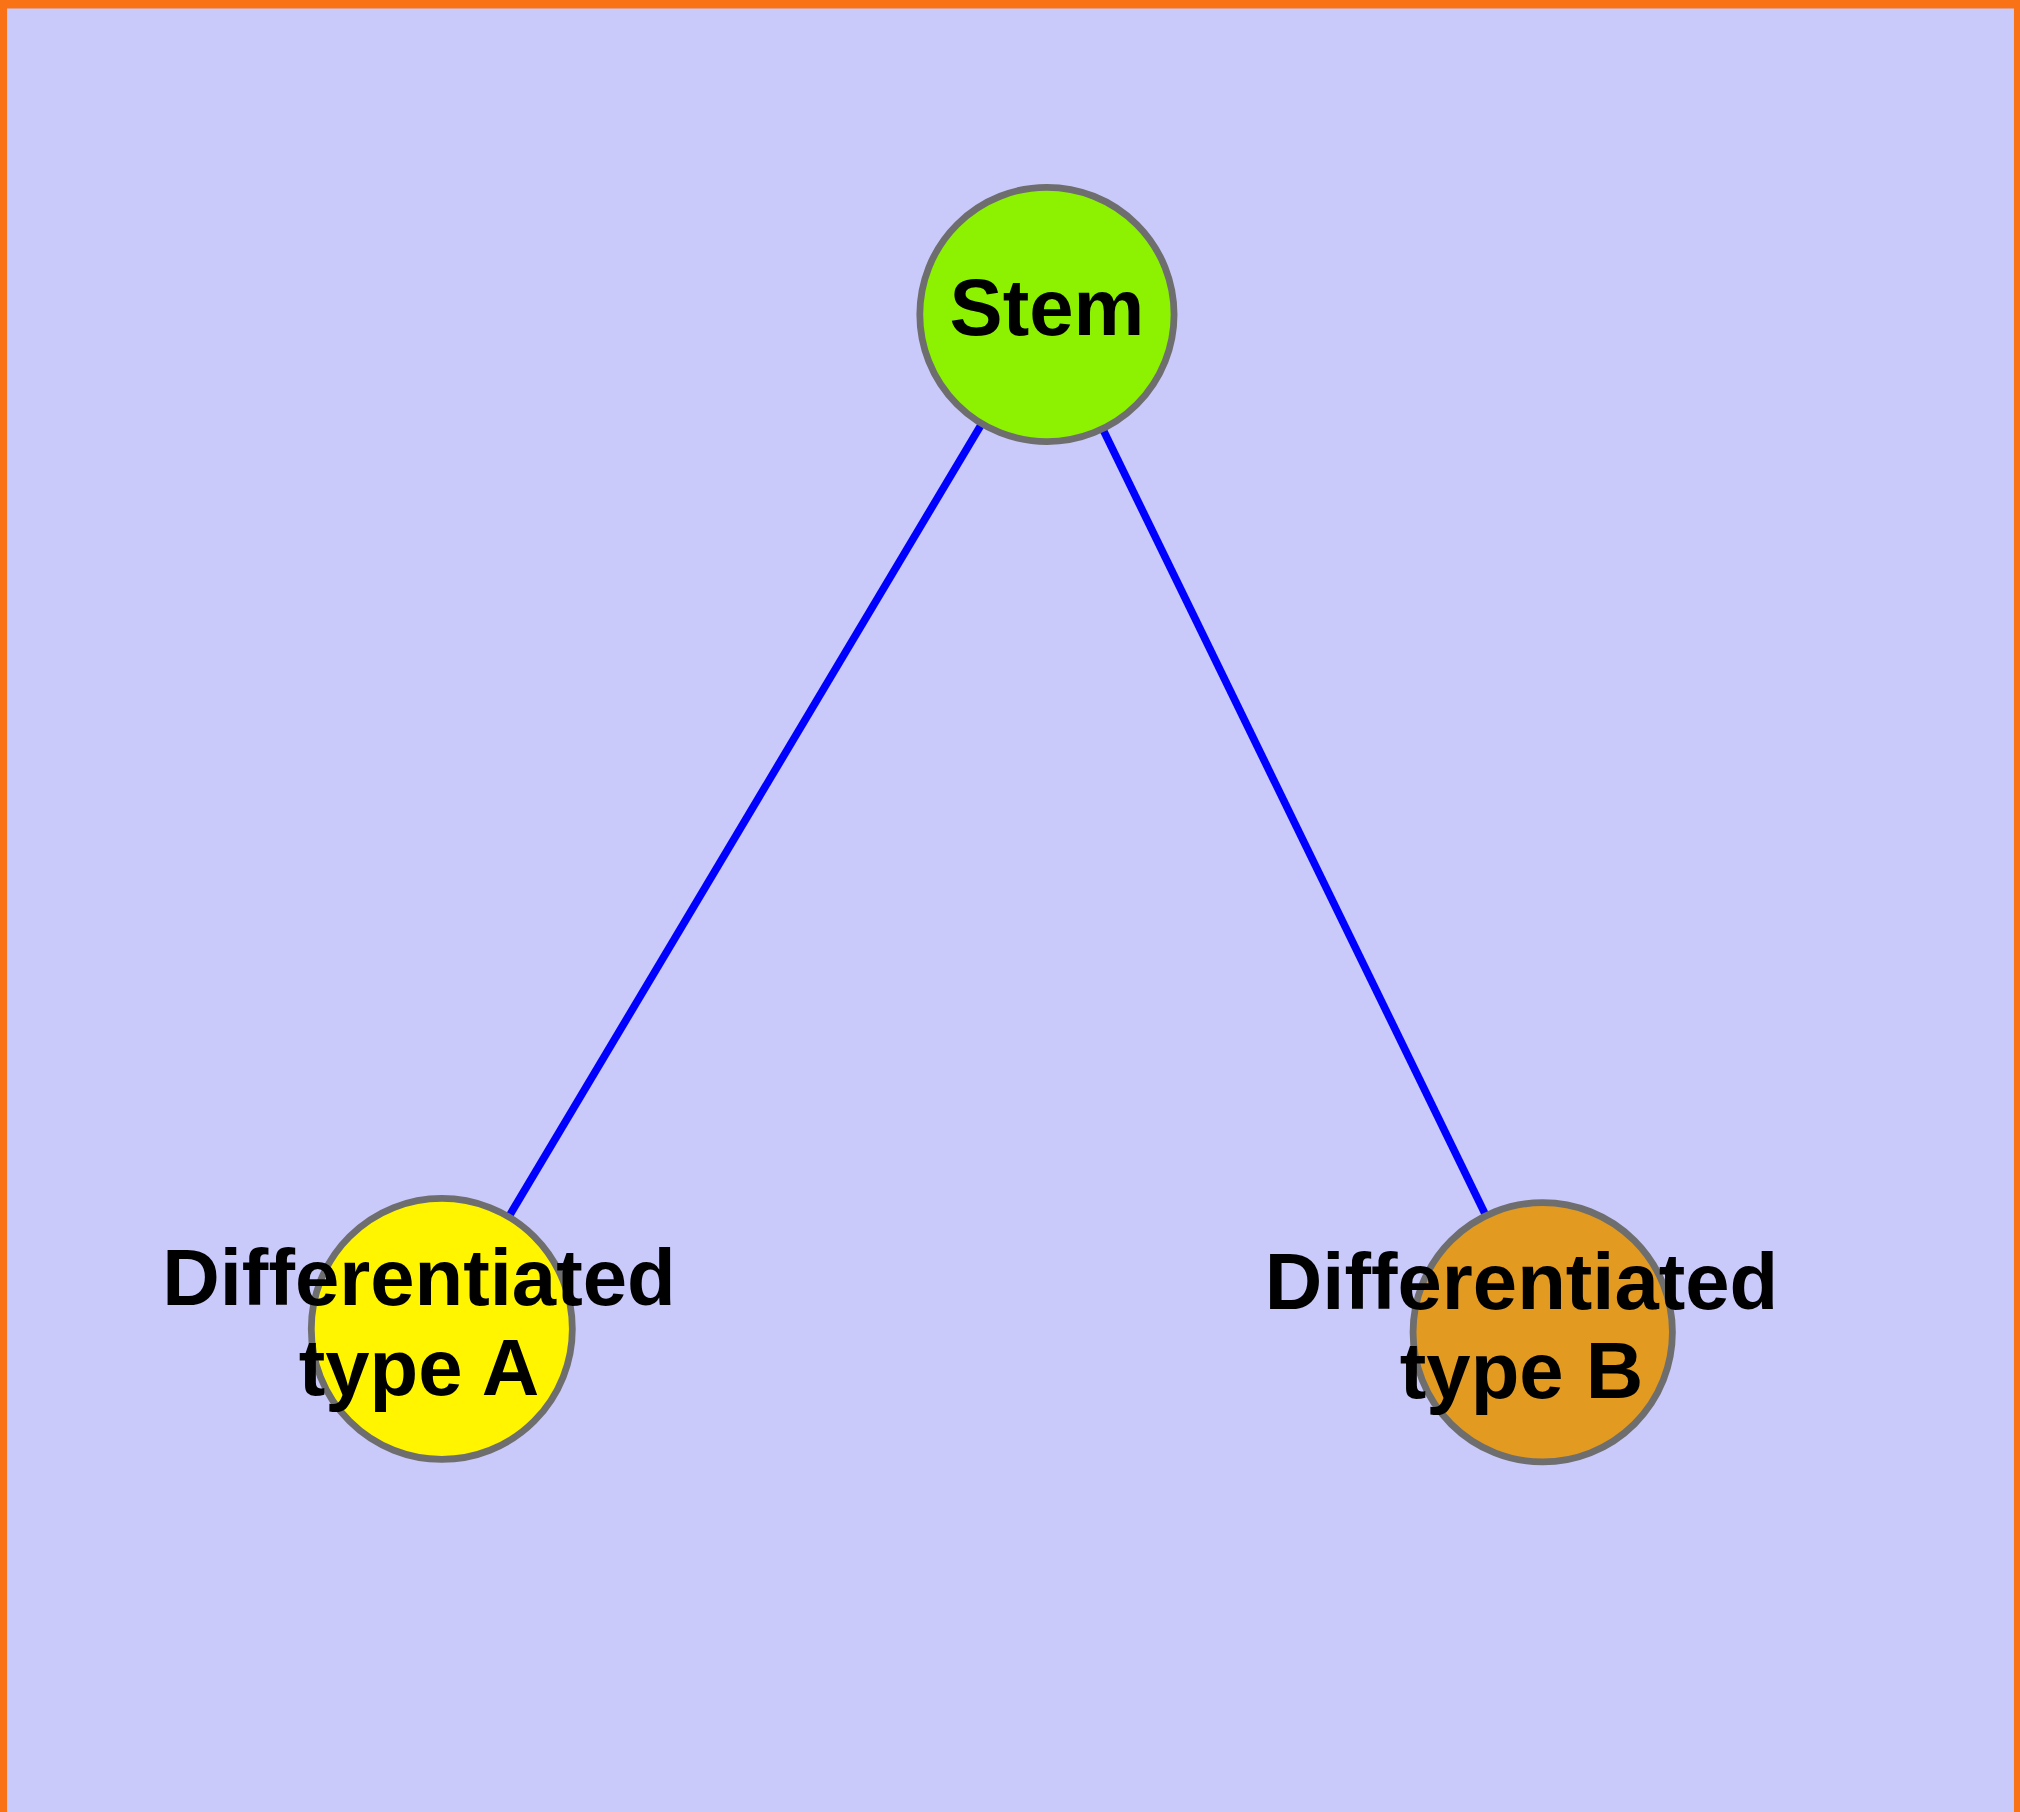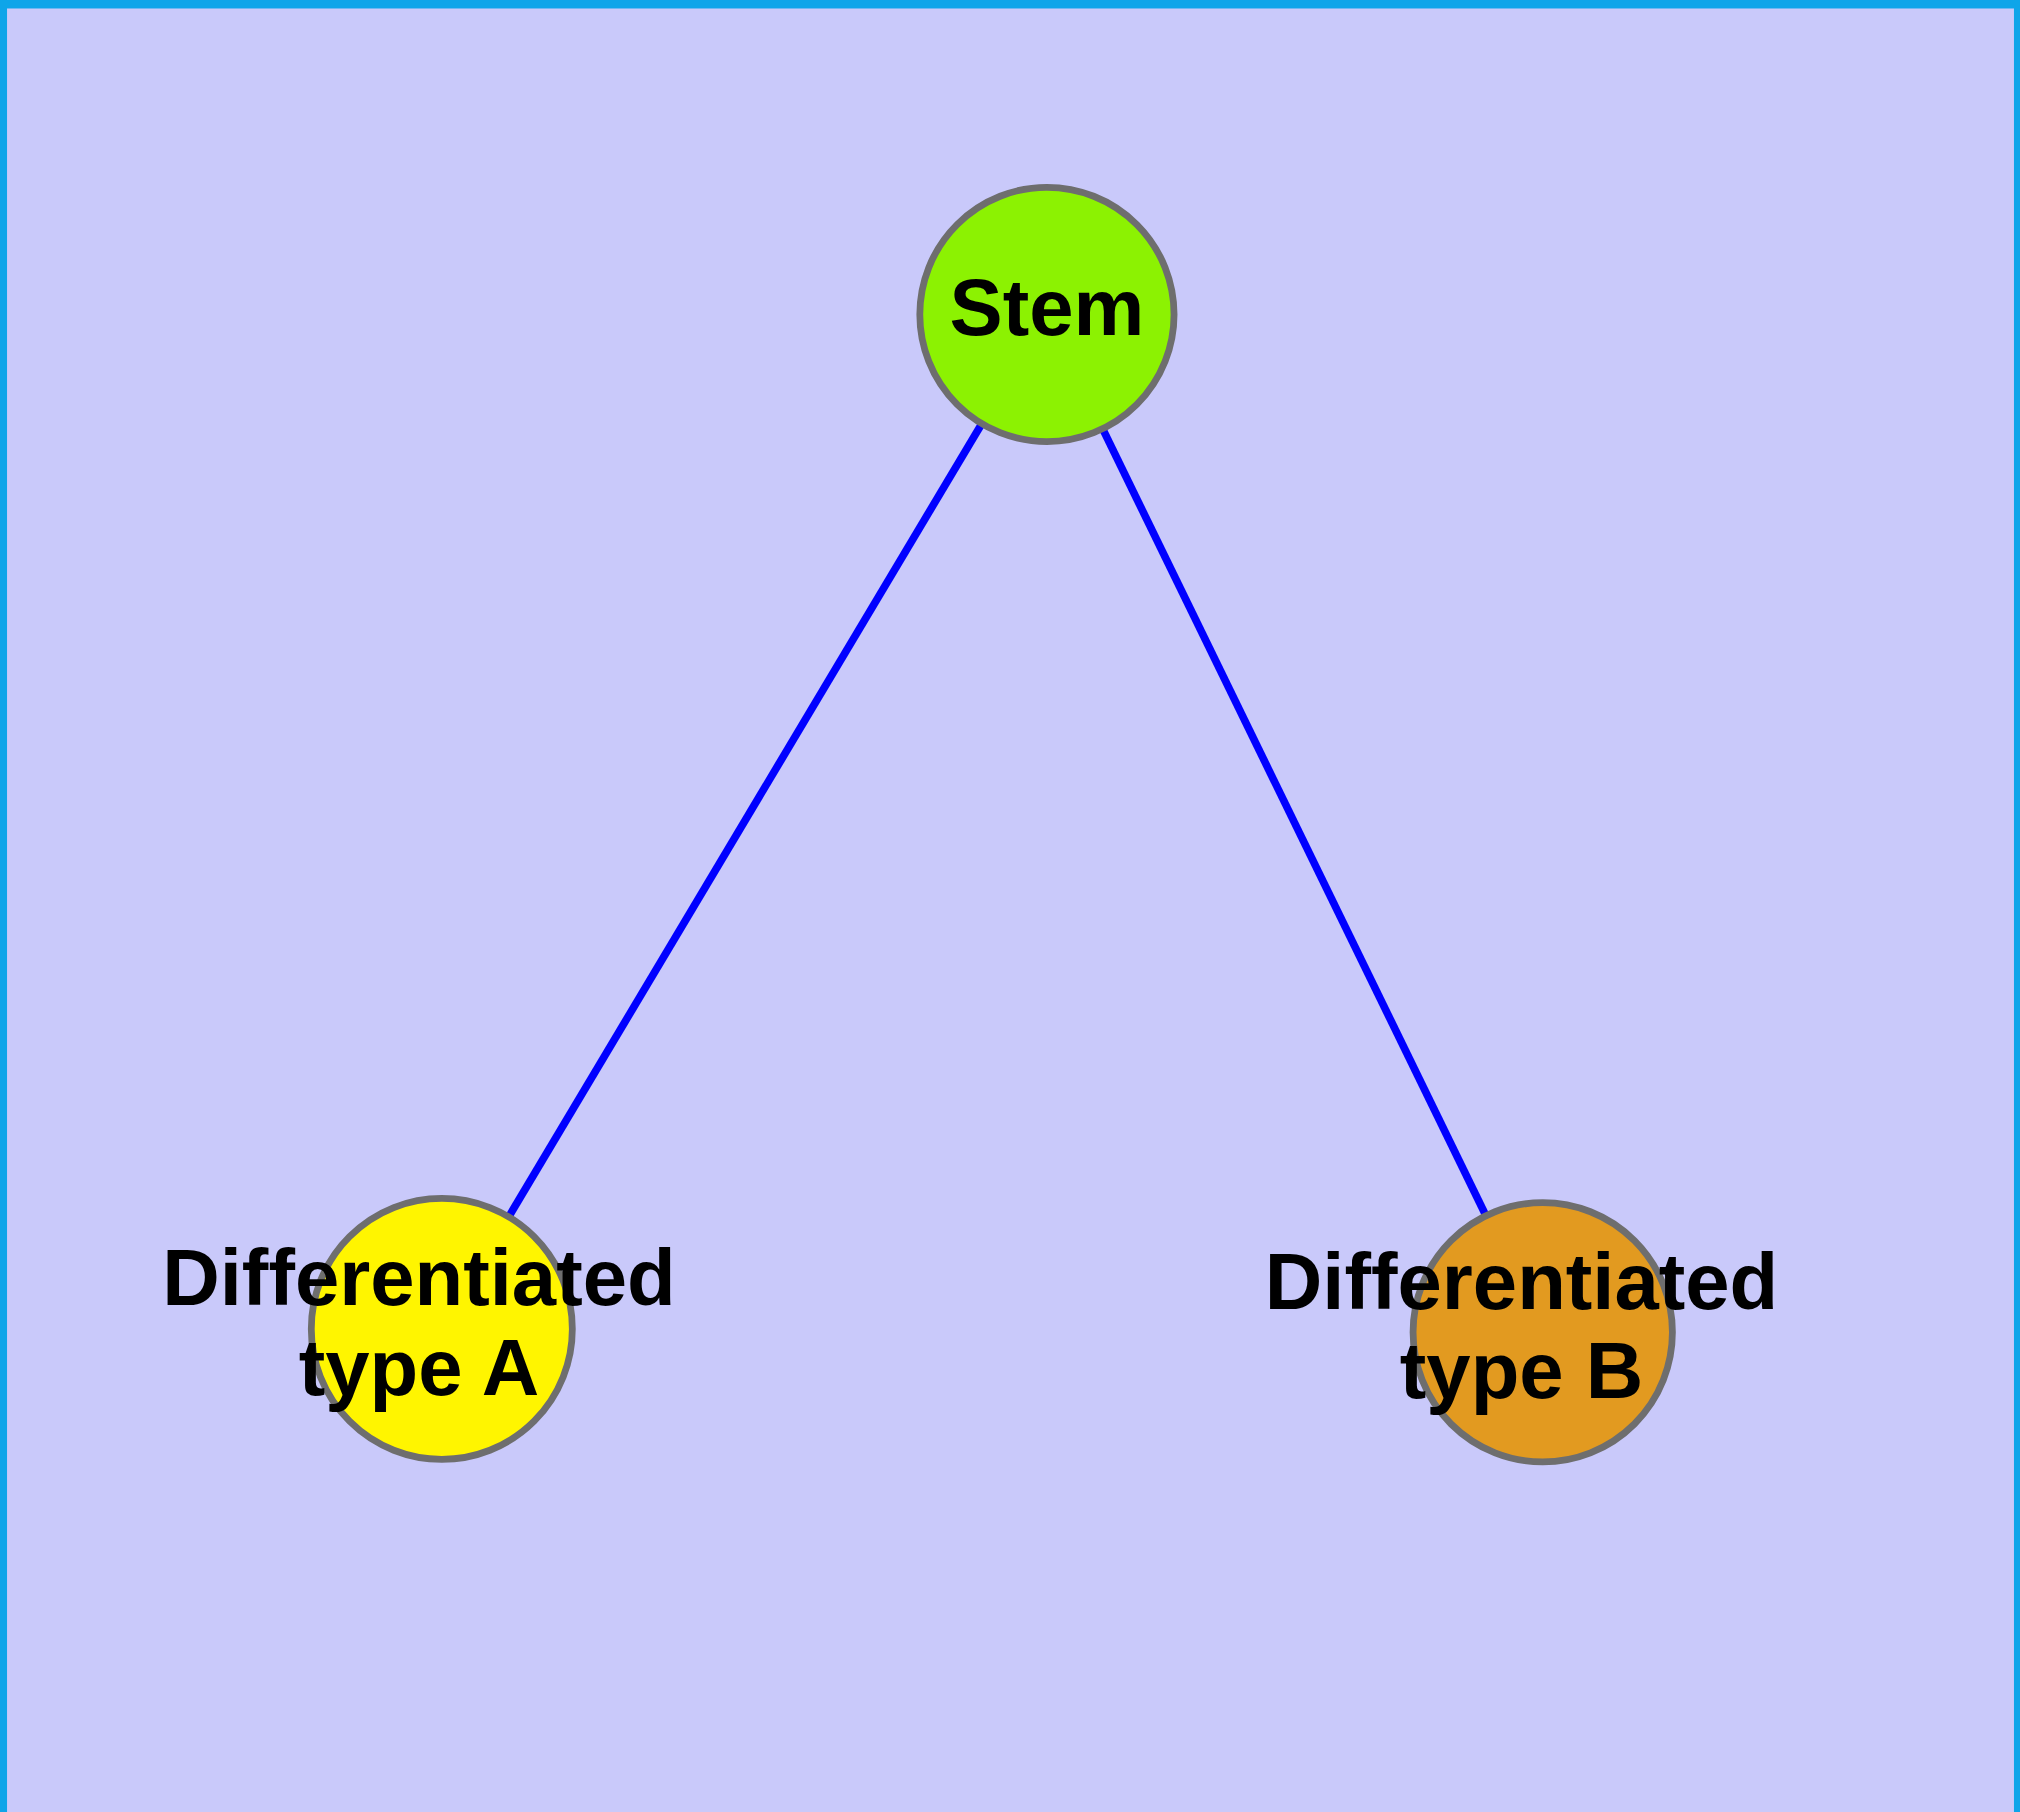--- a/index.html
+++ b/index.html
@@ -10,21 +10,21 @@
   body {
     width: 2021px;
     height: 1812px;
     overflow: hidden;
     font-family: "Liberation Sans", sans-serif;
   }
   #canvas-root {
     position: relative;
     width: 2021px;
     height: 1812px;
-    background: #0ea5e9;
+    background: #f97316;
   }
   #graph-svg {
     position: absolute;
     left: 0;
     top: 0;
     width: 2021px;
     height: 1812px;
     display: block;
   }
   .node-label {

